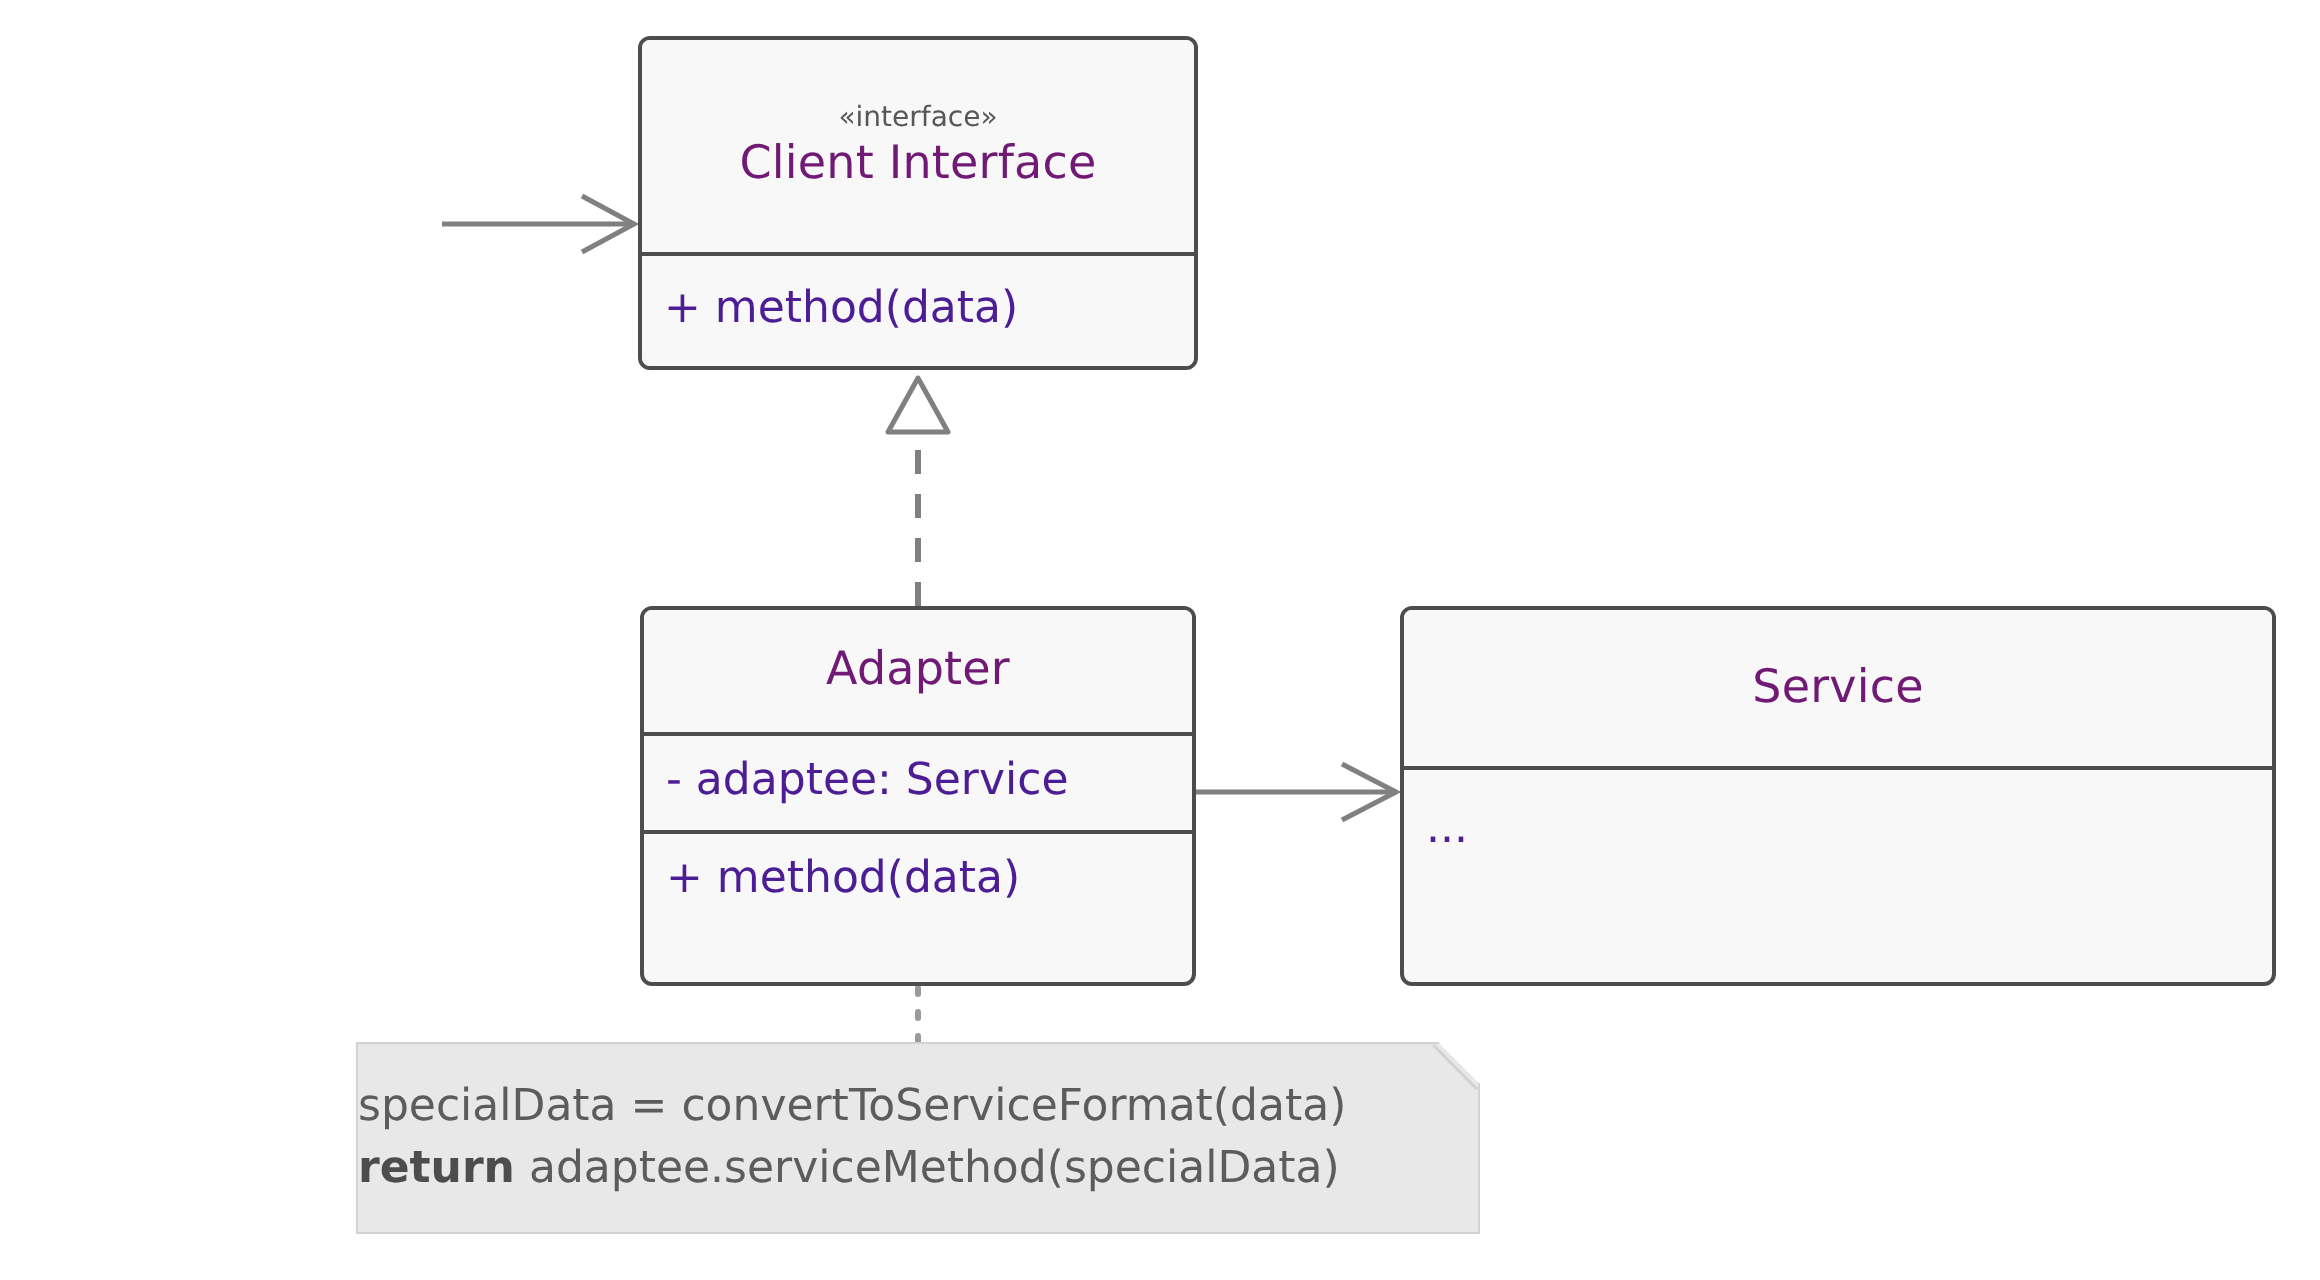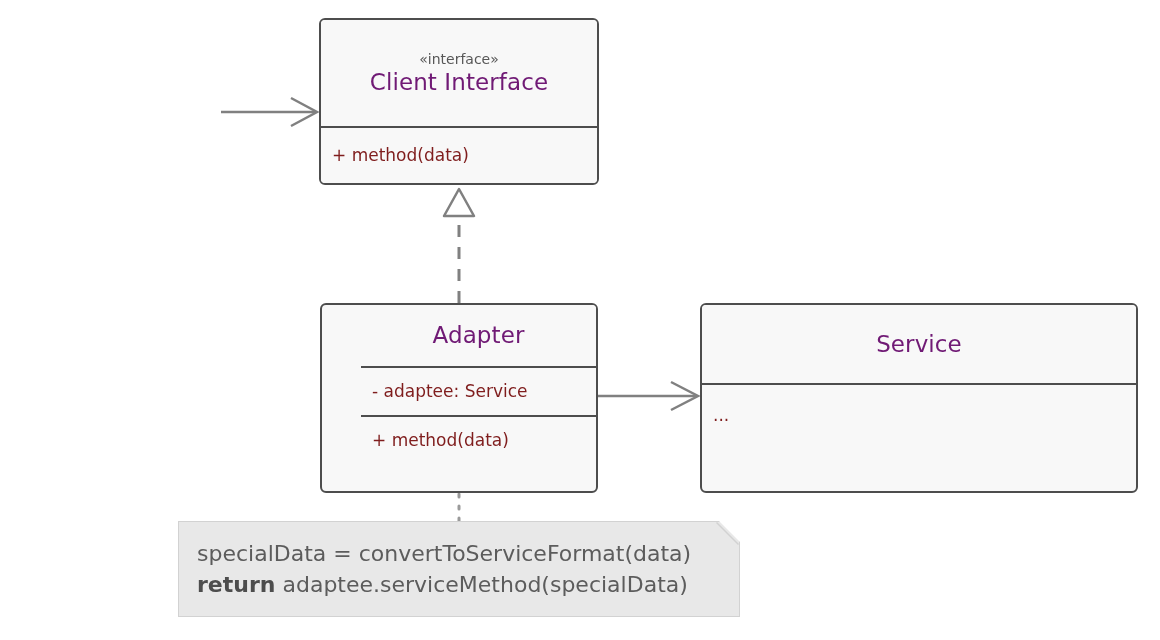--- a/index.html
+++ b/index.html
@@ -64,56 +64,56 @@
   }
   .title-stereo {
     font-weight: normal;
     font-size: 14px;
     color: #575757;
     line-height: 1.2;
     margin-bottom: 2px;
   }
   .member {
     font-weight: normal;
-    font-size: 17px;
-    color: #7f1d1d;
+    font-size: 22px;
+    color: #4c1d95;
     line-height: 1.2;
     white-space: nowrap;
   }
 
   
   #box-client      { left: 20px;  top: 85px;  width: 201px; height: 56px; }
   #box-client .c-title { height: 100%; }
 
   #box-interface   { left: 319px; top: 18px;  width: 280px; height: 167px; }
   #box-interface .c-title   { height: 107px; }
   #box-interface .c-members { height: 57px; }
 
-  #box-adapter     { left: 320px; top: 303px; width: 278px; height: 190px; padding-left: 39px; }
+  #box-adapter     { left: 320px; top: 303px; width: 278px; height: 190px; }
   #box-adapter .c-title     { height: 61px; }
   #box-adapter .c-members   { height: 49px; }
 
   #box-service     { left: 700px; top: 303px; width: 438px; height: 190px; }
   #box-service .c-title     { height: 78px; }
   #box-service .c-members   { height: 63px; }
 
   
   #note {
     position: absolute;
     left: 178px;
     top: 521px;
     width: 562px;
     height: 96px;
     box-sizing: border-box;
     background: #e8e8e8;
     border: 1.5px solid #d2d2d2;
     display: flex;
     flex-direction: column;
     justify-content: center;
-    padding-left: 18px;
+    padding-left: 0;
   }
   #note .fold {
     position: absolute;
     right: -1.5px;
     top: -1.5px;
     width: 0; height: 0;
     border-left: 22px solid transparent;
     border-top: 22px solid #ffffff;
   }
   #note .fold-edge {

